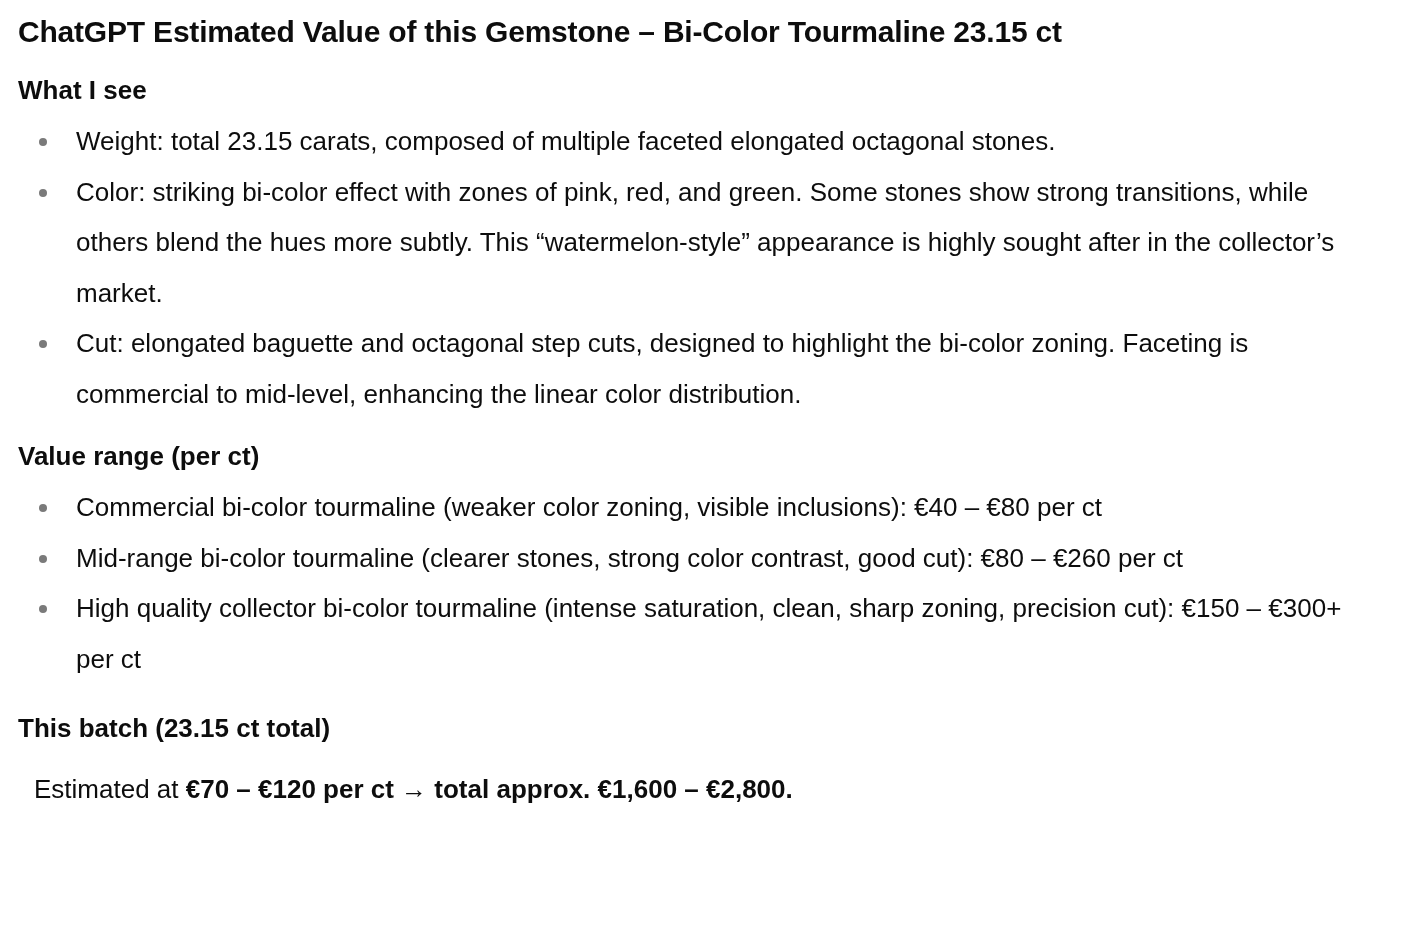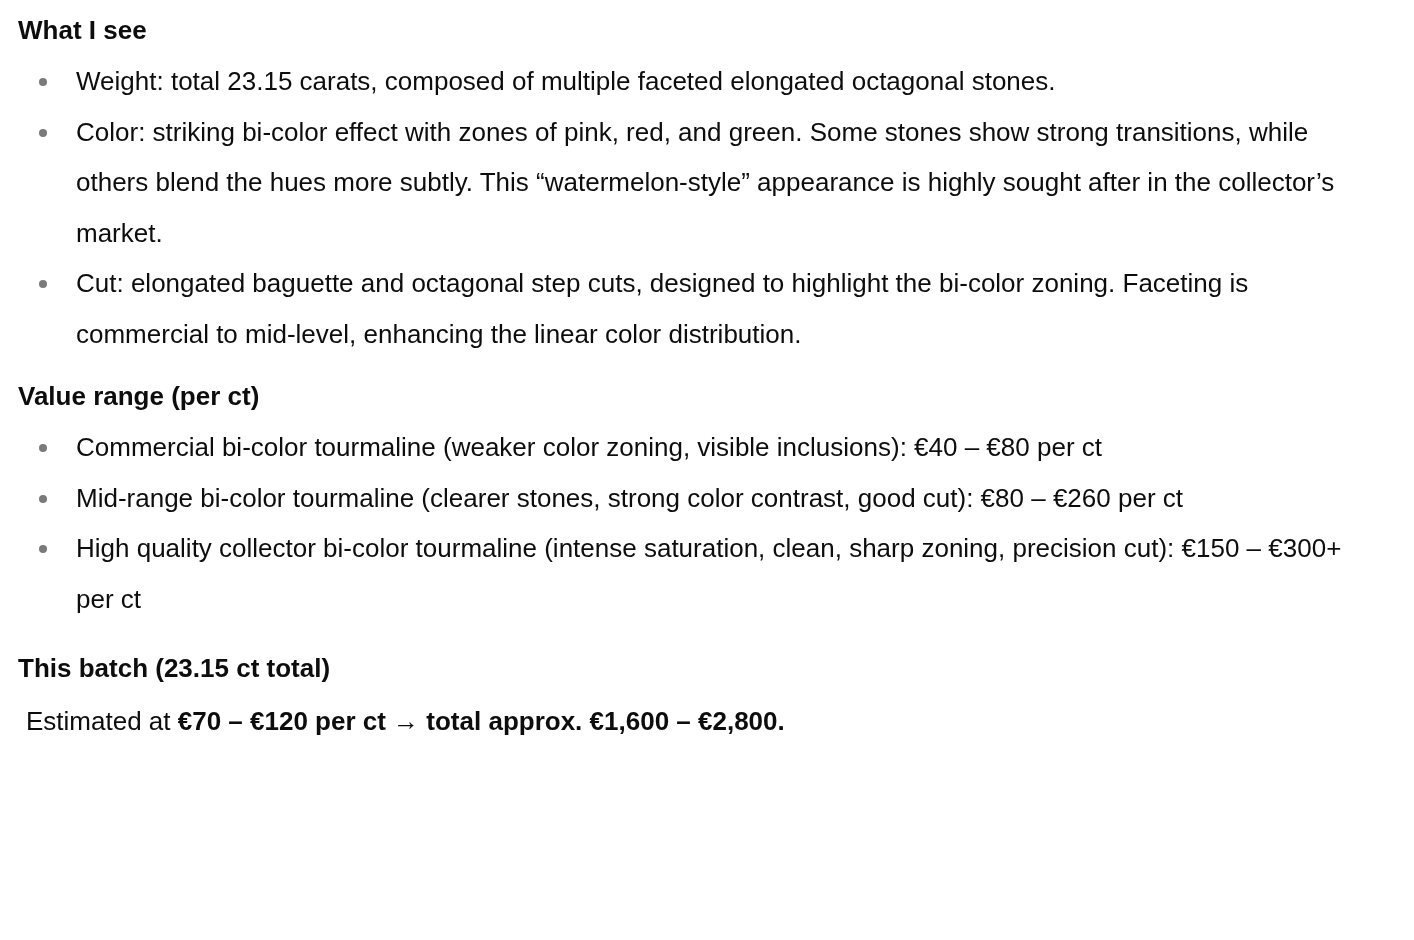--- a/index.html
+++ b/index.html
@@ -24,21 +24,21 @@
       margin: 0;
       line-height: 44px;
       letter-spacing: -0.2px;
     }
     .section-heading {
       font-size: 26px;
       font-weight: 700;
       margin: 0;
       line-height: 40px;
     }
-    .h-what { }
+    .h-what { margin-top: 16px; }
     .h-value { margin-top: 17px; }
     .h-batch { margin-top: 24px; }
     ul.bullets {
       list-style: none;
       margin: 6px 0 0 0;
       padding: 0;
     }
     ul.bullets li {
       position: relative;
       padding-left: 58px;
@@ -55,28 +55,29 @@
       height: 8px;
       border-radius: 50%;
       background: #7a7a7a;
     }
     ul.bullets li b {
       font-weight: 400;
     }
     .para {
       font-size: 26px;
       line-height: 50px;
-      margin: 8px;
+      margin: 16px;
     }
     .para b { font-weight: 700; }
   </style>
 </head>
 <body>
 
 <div class="doc">
+  <h1 class="title">ChatGPT Estimated Value of this Gemstone – Bi-Color Tourmaline 23.15 ct</h1>
 
   <h2 class="section-heading h-what">What I see</h2>
   <ul class="bullets">
     <li>
       <span class="dot"></span>
       <b>Weight:</b><span> total 23.15 carats, composed of multiple faceted elongated octagonal stones.</span>
     </li>
     <li>
       <span class="dot"></span>
       <b>Color:</b><span> striking bi-color effect with zones of pink, red, and green. Some stones show strong transitions, while others blend the hues more subtly. This “watermelon-style” appearance is highly sought after in the collector’s market.</span>

